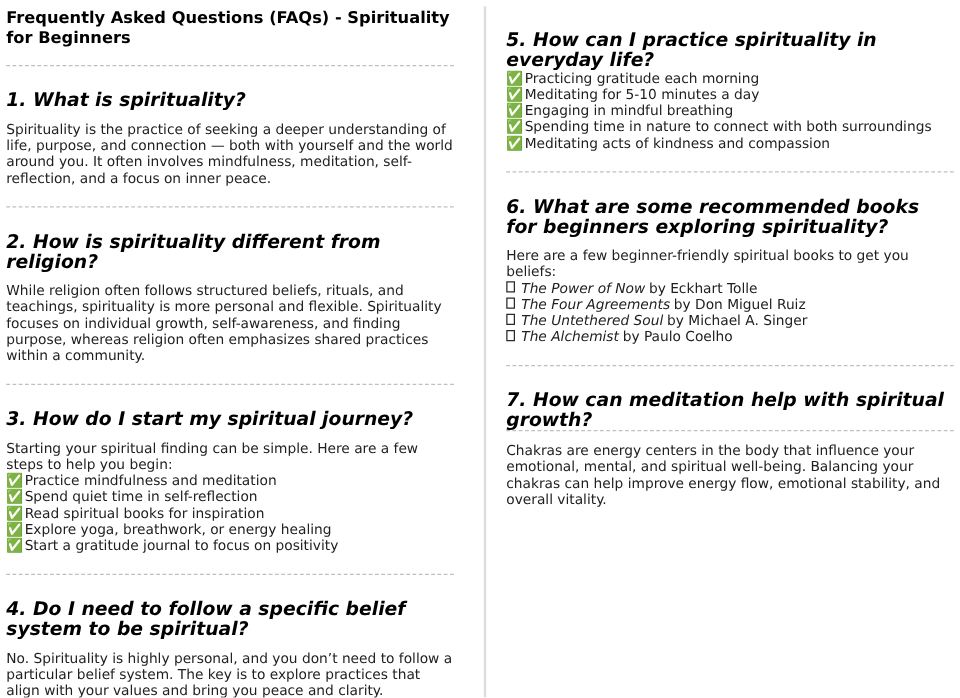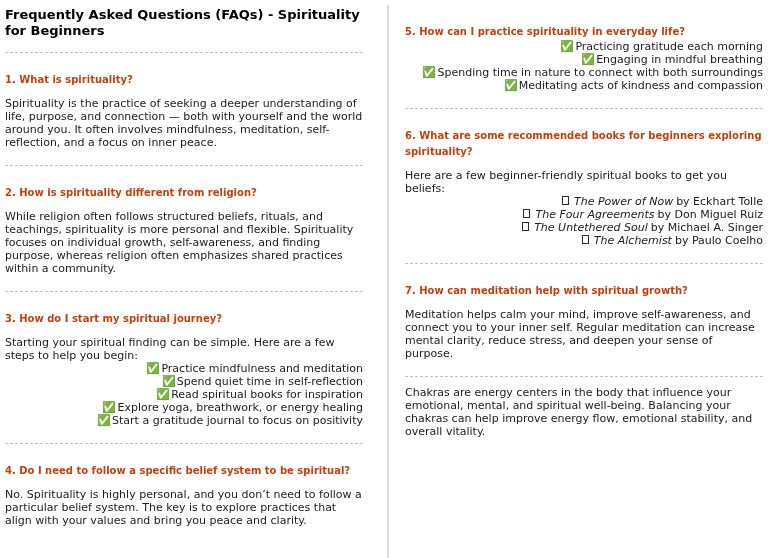--- a/index.html
+++ b/index.html
@@ -33,42 +33,42 @@
     height: 553px;
   }
   .doc-title {
     font-size: 13px;
     font-weight: bold;
     line-height: 16px;
     color: #000000;
     margin: 2px 0 13px 0;
   }
   .q {
-    font-size: 10px;
+    font-size: 15px;
     font-weight: bold;
     line-height: 16px;
-    color: #c2410c;
+    color: #000000;
     margin: 19px 0 0 0;
+    font-style: italic;
   }
   .col > :first-child { margin-top: 2px; }
   p.answer {
     margin: 9px 0 16px 0;
     line-height: 13px;
   }
   p.intro {
     margin: 9px 0 0 0;
     line-height: 13px;
   }
   .list {
     margin: 0 0 16px 0;
   }
   .li {
     line-height: 13px;
     white-space: nowrap;
-    text-align: right;
   }
   .check {
     margin-right: 1px;
   }
   .tofu {
     display: inline-block;
     width: 5px;
     height: 7px;
     border: 1px solid #2a2a2a;
     margin-right: 5px;
@@ -124,20 +124,21 @@
   </div>
 
   <div class="col-divider"></div>
 
   <div class="col">
 
     <div>
       <h3 class="q">5. How can I practice spirituality in everyday life?</h3>
       <div class="list">
         <div class="li"><span class="check">✅</span><span>Practicing gratitude each morning</span></div>
+        <div class="li"><span class="check">✅</span><span>Meditating for 5-10 minutes a day</span></div>
         <div class="li"><span class="check">✅</span><span>Engaging in mindful breathing</span></div>
         <div class="li"><span class="check">✅</span><span>Spending time in nature to connect with both surroundings</span></div>
         <div class="li"><span class="check">✅</span><span>Meditating acts of kindness and compassion</span></div>
       </div>
     </div>
     <hr class="rule">
 
     <div>
       <h3 class="q">6. What are some recommended books for beginners exploring spirituality?</h3>
       <p class="intro">Here are a few beginner-friendly spiritual books to get you beliefs:</p>
@@ -145,21 +146,20 @@
         <div class="li"><span class="tofu"></span><i>The Power of Now</i><span class="book-by">by Eckhart Tolle</span></div>
         <div class="li"><span class="tofu"></span><i>The Four Agreements</i><span class="book-by">by Don Miguel Ruiz</span></div>
         <div class="li"><span class="tofu"></span><i>The Untethered Soul</i><span class="book-by">by Michael A. Singer</span></div>
         <div class="li"><span class="tofu"></span><i>The Alchemist</i><span class="book-by">by Paulo Coelho</span></div>
       </div>
     </div>
     <hr class="rule">
 
     <div>
       <h3 class="q">7. How can meditation help with spiritual growth?</h3>
-      <p class="answer">Meditation helps calm your mind, improve self-awareness, and connect you to your inner self. Regular meditation can increase mental clarity, reduce stress, and deepen your sense of purpose.</p>
     </div>
     <hr class="rule">
 
     <div>
       <p class="answer">Chakras are energy centers in the body that influence your emotional, mental, and spiritual well-being. Balancing your chakras can help improve energy flow, emotional stability, and overall vitality.</p>
     </div>
 
   </div>
 </div>
 

